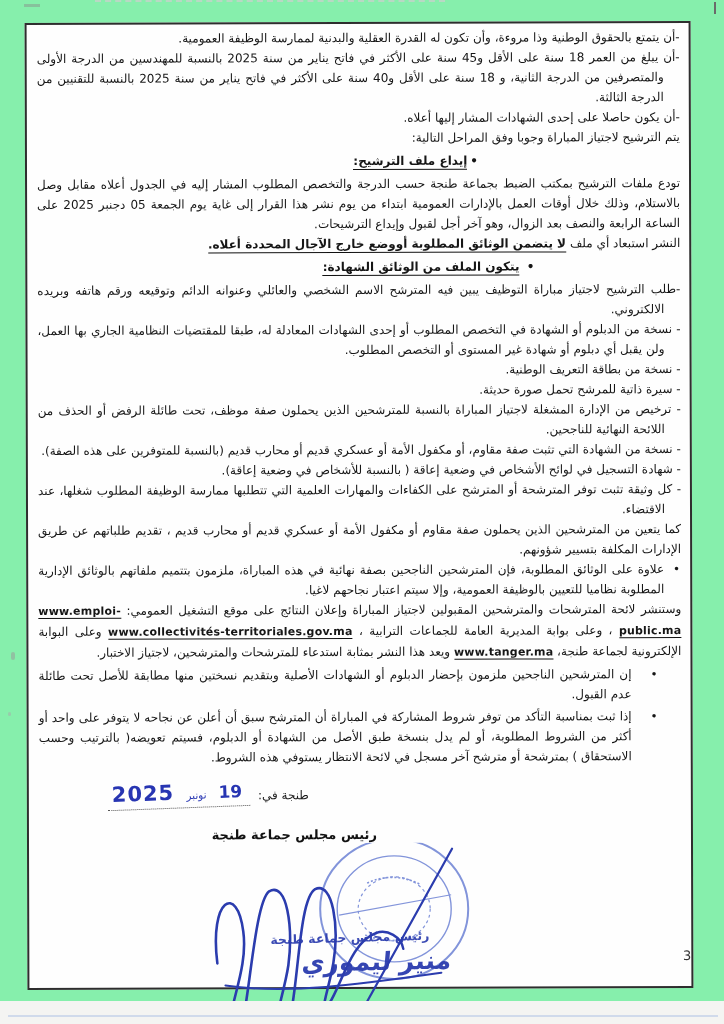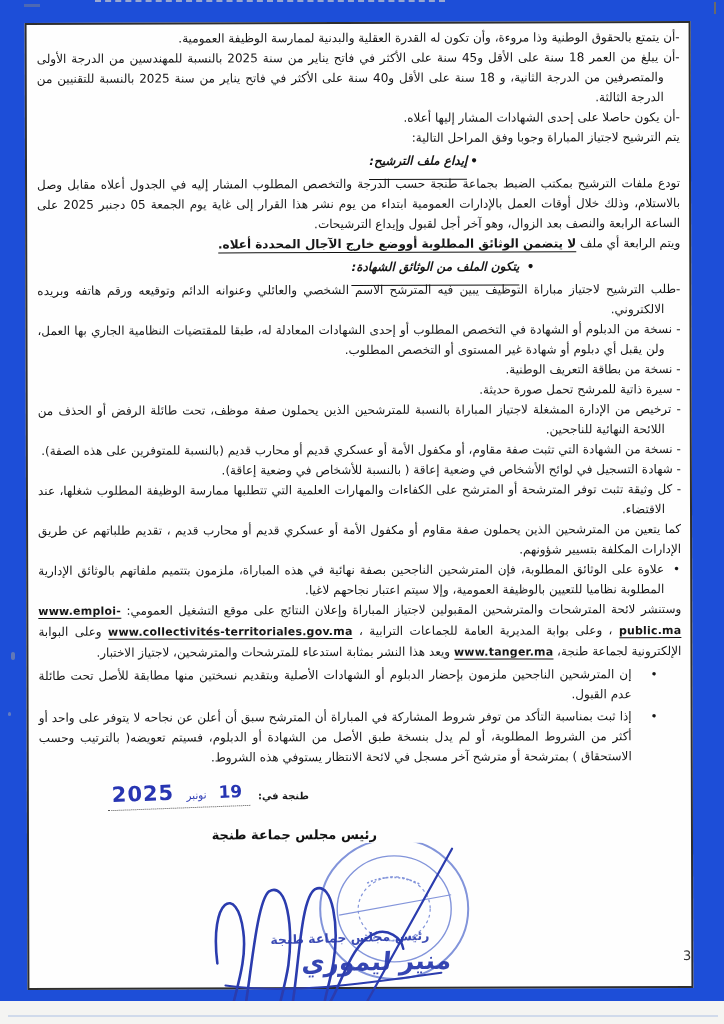--- a/index.html
+++ b/index.html
@@ -1,18 +1,18 @@
 <!DOCTYPE html>
 <html lang="ar"><head>
 <meta charset="utf-8">
 <style>
   html,body{margin:0;padding:0;background:#ffffff;}
   .canvas{
     position:relative; width:724px; height:1024px; overflow:hidden;
-    background:#1d4ed8; font-family:"DejaVu Sans","Liberation Sans",sans-serif;
+    background:#86efac; font-family:"DejaVu Sans","Liberation Sans",sans-serif;
     color:#1a1a1a;
   }
   
   .top-dashes{position:absolute;left:95px;top:0;width:350px;height:0;border-top:2px dashed #cfcfcf;opacity:.7;}
   .corner-dash{position:absolute;left:714px;top:2px;width:2px;height:12px;background:#6a6a6a;}
   .topleft-mark{position:absolute;left:24px;top:4px;width:16px;height:3px;background:#8a8a8a;opacity:.45;}
   .left-speck{position:absolute;left:11px;top:652px;width:4px;height:8px;background:#9a9a9a;opacity:.55;border-radius:2px;}
   .left-speck2{position:absolute;left:8px;top:712px;width:3px;height:4px;background:#aaa;opacity:.5;border-radius:2px;}
   .bottom-strip{position:absolute;left:0;top:1001px;width:724px;height:23px;background:#f4f4f2;}
   .bottom-blue{position:absolute;left:8px;top:1015px;width:710px;height:2px;background:#c9d5ea;opacity:.85;}
@@ -25,36 +25,36 @@
   .content{
     position:absolute; inset:0; padding:4px 9px 0 10px;
     direction:rtl; text-align:justify; text-align-last:right;
     font-size:12px; line-height:20px; color:#161616;
   }
   .para{margin:0;}
   .hang{padding-right:16px;text-indent:-16px;}
   .heading{font-weight:bold;margin:3px 0 3px 0;text-align:right;}
   .h1{margin-right:202px;}
   .h2{margin-right:146px;}
-  .hl{border-bottom:1.6px solid #111;padding-bottom:11px;font-style:italic;}
+  .hl{border-bottom:1.6px solid #111;padding-bottom:1px;}
   .bullet{font-weight:bold;margin-left:3px;}
   .emph{font-weight:bold;border-bottom:1.6px solid #111;padding-bottom:1px;}
   .url{font-weight:bold;border-bottom:1.4px solid #111;direction:ltr;unicode-bidi:embed;font-size:11px;letter-spacing:.2px;}
   .bullet-p{position:relative;}
   .b1{padding-right:17px;}
   .b1 .bp{position:absolute;right:1px;top:0;}
   .b2{padding-right:50px;margin-top:2px;}
   .b2 .bp{position:absolute;right:24px;top:0;}
 
   
   .date-line{
     display:flex;direction:rtl;align-items:baseline;gap:8px;
     width:fit-content;margin:15px 373px 0 0;white-space:nowrap;
   }
-  .place{font-weight:bold;font-size:10px;color:#1a1a1a;}
+  .place{font-weight:normal;font-size:12px;color:#1a1a1a;}
   .stamp-zone{
     display:flex;direction:rtl;align-items:baseline;gap:12px;
     border-bottom:1.5px dotted #555;padding:0 8px 2px 4px;
     color:#2735b2;transform:rotate(-2deg);
   }
   .stamp-day{font-size:17px;font-weight:bold;}
   .stamp-month{font-size:10.5px;}
   .stamp-year{font-size:21px;font-weight:bold;letter-spacing:1px;}
 
   .signer-title{
@@ -95,21 +95,21 @@
       <div class="para hang">-أن يتمتع بالحقوق الوطنية وذا مروءة، وأن تكون له القدرة العقلية والبدنية لممارسة الوظيفة العمومية.</div>
       <div class="para hang">-أن يبلغ من العمر 18 سنة على الأقل و45 سنة على الأكثر في فاتح يناير من سنة 2025 بالنسبة للمهندسين من الدرجة الأولى والمتصرفين من الدرجة الثانية، و 18 سنة على الأقل و40 سنة على الأكثر في فاتح يناير من سنة 2025 بالنسبة للتقنيين من الدرجة الثالثة.</div>
       <div class="para hang">-أن يكون حاصلا على إحدى الشهادات المشار إليها أعلاه.</div>
 
       <div class="para">يتم الترشيح لاجتياز المباراة وجوبا وفق المراحل التالية:</div>
 
       <div class="heading h1"><span class="bullet">•</span><span class="hl">إيداع ملف الترشيح:</span></div>
 
       <div class="para">تودع ملفات الترشيح بمكتب الضبط بجماعة طنجة حسب الدرجة والتخصص المطلوب المشار إليه في الجدول أعلاه مقابل وصل بالاستلام، وذلك خلال أوقات العمل بالإدارات العمومية ابتداء من يوم نشر هذا القرار إلى غاية يوم الجمعة 05 دجنبر 2025 على الساعة الرابعة والنصف بعد الزوال، وهو آخر أجل لقبول وإيداع الترشيحات.</div>
 
-      <div class="para"><span>ويتم الرابعة أي ملف </span><span class="emph">لا يتضمن الوثائق المطلوبة أووضع خارج الآجال المحددة أعلاه.</span></div>
+      <div class="para"><span>النشر استبعاد أي ملف </span><span class="emph">لا يتضمن الوثائق المطلوبة أووضع خارج الآجال المحددة أعلاه.</span></div>
 
       <div class="heading h2"><span class="bullet">•</span> <span class="hl">يتكون الملف من الوثائق الشهادة:</span></div>
 
       <div class="para hang">-طلب الترشيح لاجتياز مباراة التوظيف يبين فيه المترشح الاسم الشخصي والعائلي وعنوانه الدائم وتوقيعه ورقم هاتفه وبريده الالكتروني.</div>
       <div class="para hang">- نسخة من الدبلوم أو الشهادة في التخصص المطلوب أو إحدى الشهادات المعادلة له، طبقا للمقتضيات النظامية الجاري بها العمل، ولن يقبل أي دبلوم أو شهادة غير المستوى أو التخصص المطلوب.</div>
       <div class="para hang">- نسخة من بطاقة التعريف الوطنية.</div>
       <div class="para hang">- سيرة ذاتية للمرشح تحمل صورة حديثة.</div>
       <div class="para hang">- ترخيص من الإدارة المشغلة لاجتياز المباراة بالنسبة للمترشحين الذين يحملون صفة موظف، تحت طائلة الرفض أو الحذف من اللائحة النهائية للناجحين.</div>
       <div class="para hang">- نسخة من الشهادة التي تثبت صفة مقاوم، أو مكفول الأمة أو عسكري قديم أو محارب قديم (بالنسبة للمتوفرين على هذه الصفة).</div>
       <div class="para hang">- شهادة التسجيل في لوائح الأشخاص في وضعية إعاقة ( بالنسبة للأشخاص في وضعية إعاقة).</div>

